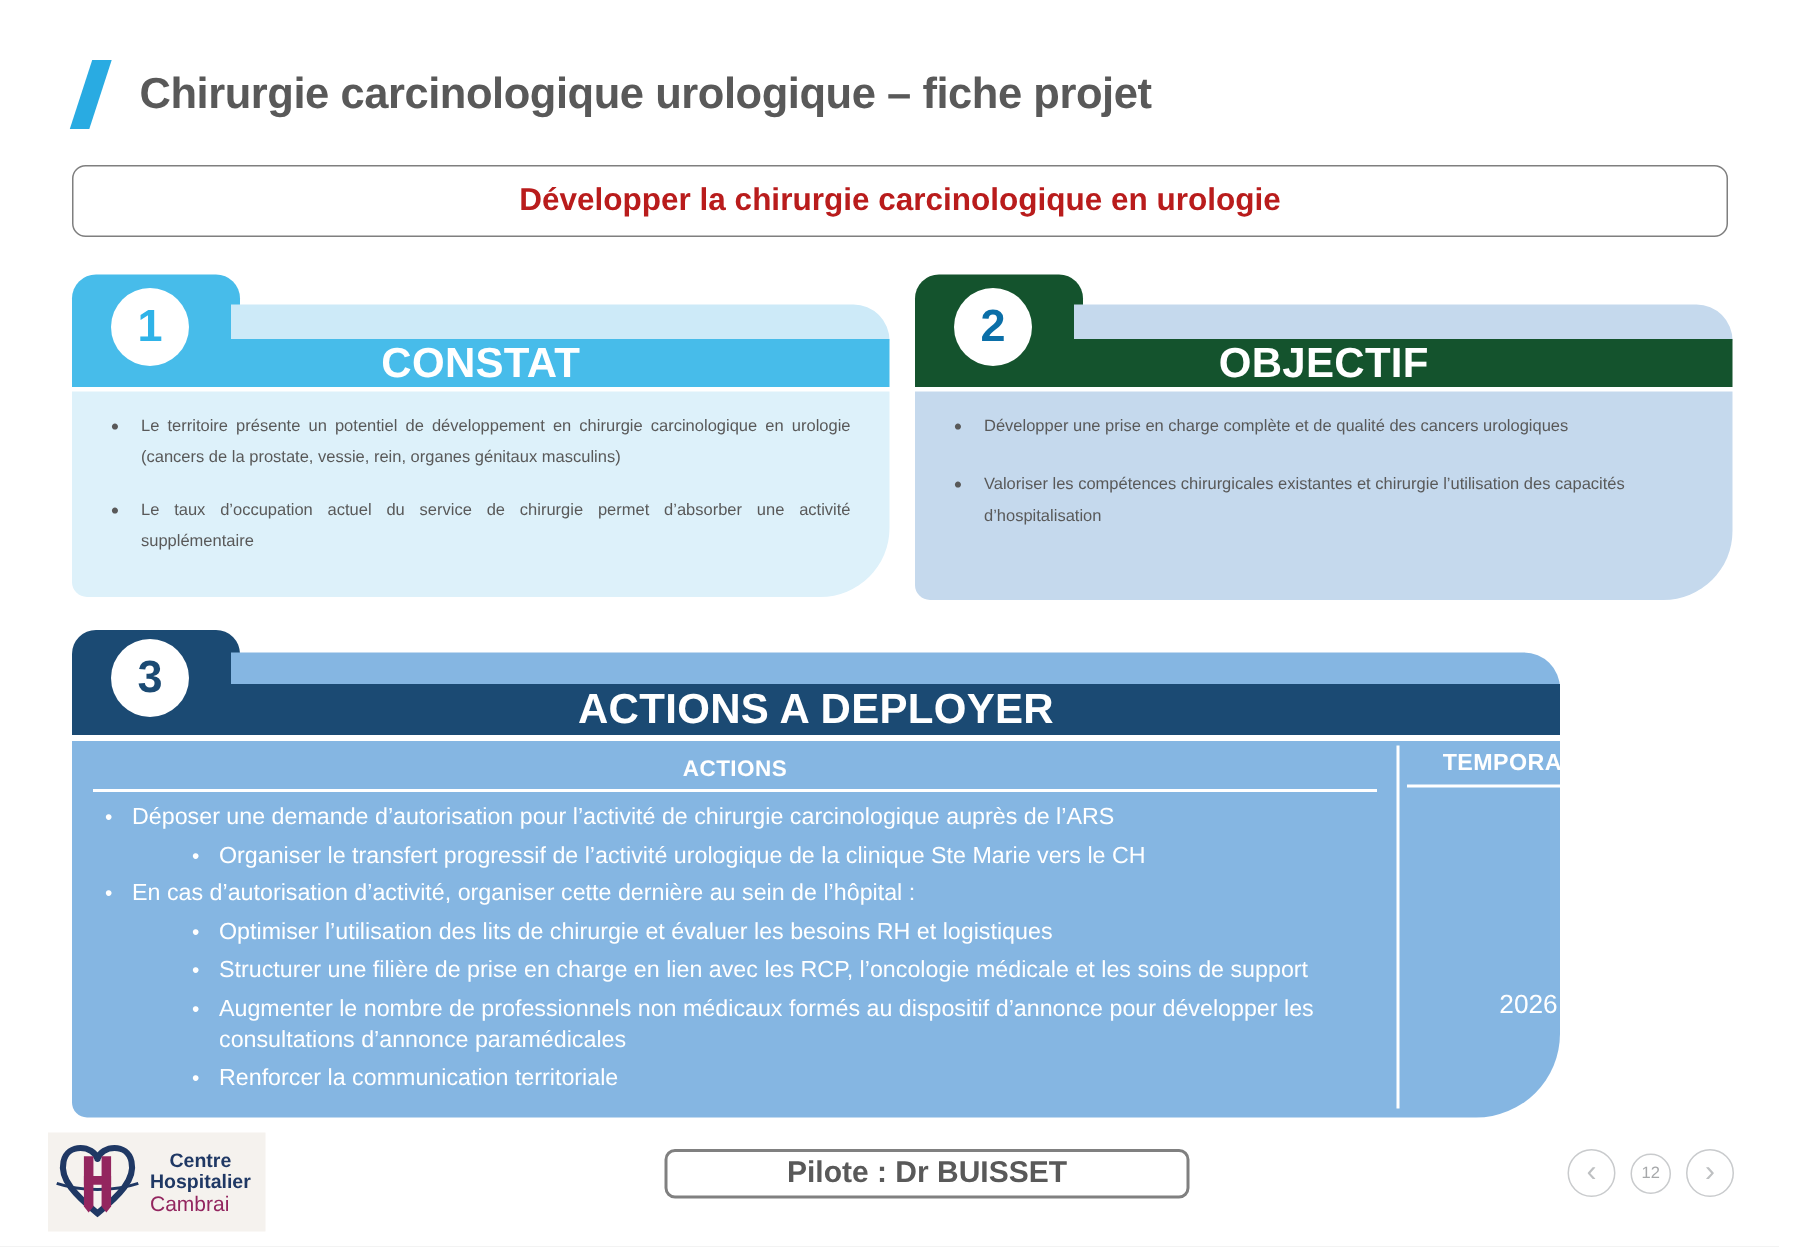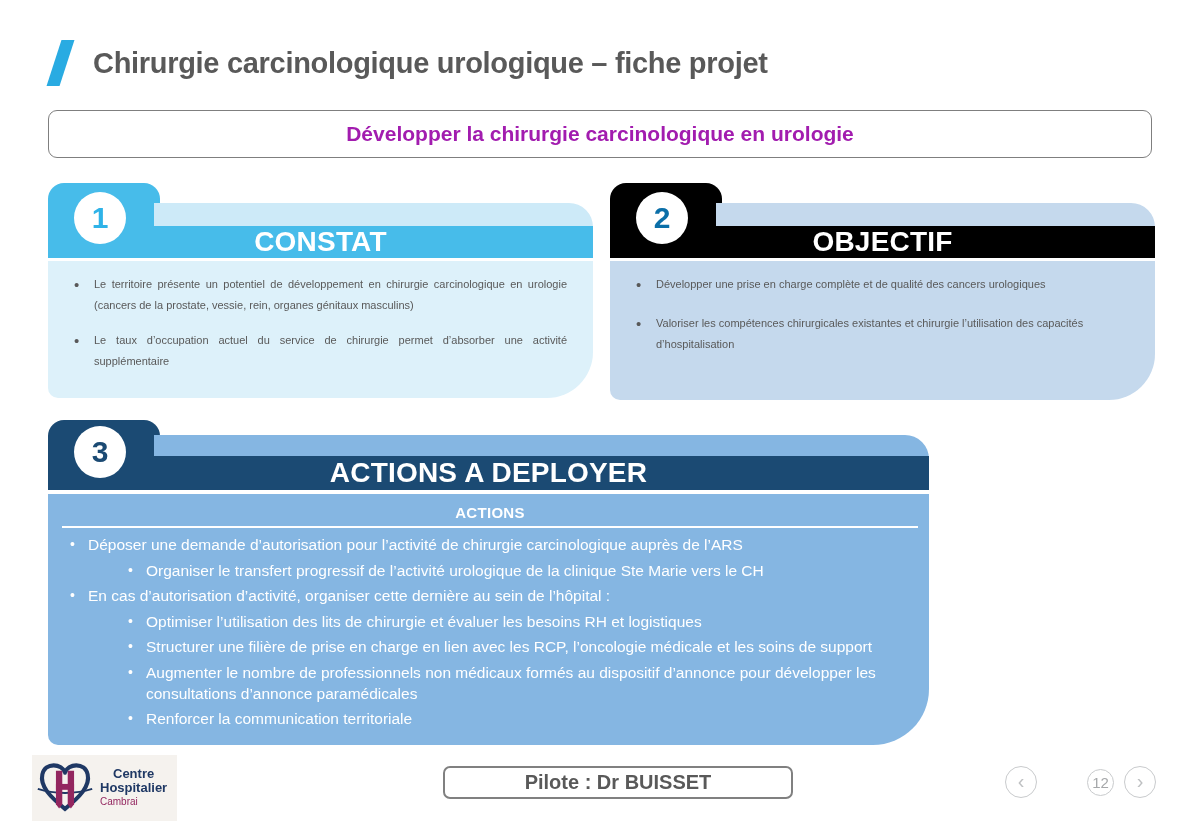--- a/index.html
+++ b/index.html
@@ -13,21 +13,21 @@
   
   .hdr { position:absolute; top:40px; left:48px; display:flex; align-items:center; }
   .slash { width:13px; height:46px; background:#29ABE2; transform:skewX(-18deg); margin:0 26px 0 6px; }
   .title { font-size:29px; font-weight:700; color:#595959; letter-spacing:-0.3px; }
 
   .subtitle-box {
     position:absolute; top:110px; left:48px; width:1104px; height:48px;
     border:1.5px solid #7F7F7F; border-radius:9px; background:#fff;
     display:flex; align-items:center; justify-content:center;
   }
-  .subtitle-box span { font-size:21px; font-weight:700; color:#a21caf; }
+  .subtitle-box span { font-size:21px; font-weight:700; color:#b91c1c; }
 
   
   .card { position:absolute; }
   .card-head { position:relative; height:75px; }
   .tab { position:absolute; left:0; top:0; width:112px; height:75px; border-radius:16px 16px 0 0; }
   .band { position:absolute; left:106px; right:0; top:20px; height:24px; border-top-right-radius:26px; }
   .bar { position:absolute; left:0; right:0; top:43px; height:32px;
          display:flex; align-items:center; justify-content:center; }
   .bar span { color:#fff; font-weight:700; font-size:28px; letter-spacing:0.2px; }
   .num-circle {
@@ -39,35 +39,35 @@
 
   
   #card-constat { top:183px; left:48px; width:545px; }
   #card-constat .tab, #card-constat .bar { background:#47BCEA; }
   #card-constat .band { background:#CDEAF8; }
   #card-constat .num-circle { color:#2FB3E8; }
   #card-constat .card-body { background:#DDF1FA; height:137px; }
 
   
   #card-objectif { top:183px; left:610px; width:545px; }
-  #card-objectif .tab, #card-objectif .bar { background:#000000; }
+  #card-objectif .tab, #card-objectif .bar { background:#14532d; }
   #card-objectif .band { background:#C5D9ED; }
   #card-objectif .num-circle { color:#0B6FA8; }
   #card-objectif .card-body { background:#C5D9ED; height:139px; }
 
   .item { display:flex; margin-bottom:14px; color:#595959; }
   .item .blt { width:26px; flex:0 0 26px; text-align:left; padding-left:6px; font-size:15px; line-height:21px; }
   .item .blt::before { content:"•"; }
   .item .txt { flex:1; font-size:11px; line-height:21px; }
   #card-constat .item .txt { text-align:justify; }
   #card-objectif .item { margin-bottom:18px; }
   #card-objectif .item .txt { padding-right:30px; }
 
   
-  #card-actions { top:420px; left:48px; width:881px; }
+  #card-actions { top:420px; left:48px; width:992px; }
   #card-actions .card-head { height:70px; }
   #card-actions .tab { background:#1B4A73; height:70px; }
   #card-actions .band { background:#85B6E2; top:15px; }
   #card-actions .bar { background:#1B4A73; top:36px; height:34px; }
   #card-actions .num-circle { color:#1B4A73; top:6px; }
   #card-actions .card-body {
     margin-top:4px; background:#85B6E2; height:251px;
     border-radius:0 0 56px 10px; padding:16px; position:relative; color:#fff;
   }
   .col-divider { position:absolute; left:883px; top:3px; bottom:6px; width:2px; background:#fff; }
@@ -82,32 +82,32 @@
   .a-row.lvl2 { padding-left:58px; }
   .a-row .a-txt { flex:1; font-size:15.5px; line-height:21px; }
   .temp-value { position:absolute; left:890px; top:165px; width:162px; text-align:center;
                 font-size:17.5px; color:#fff; }
 
   
   .logo { position:absolute; left:32px; top:755px; display:flex; align-items:center;
           gap:6px; background:#F5F2EE; padding:4px 10px 4px 4px; }
   .logo-text { line-height:14px; }
   .logo-text .l1, .logo-text .l2 { font-size:13px; font-weight:700; color:#1F3864;text-align:center; }
-  .logo-text .l3 { font-size:10px; color:#93265F; }
+  .logo-text .l3 { font-size:14px; color:#93265F; }
 
   .pilote-box { position:absolute; left:443px; top:766px; width:350px; height:33px;
     border:2px solid #808080; border-radius:7px; background:#fff;
     display:flex; align-items:center; justify-content:center; }
   .pilote-box span { font-size:20px; font-weight:700; color:#595959; }
 
   .pager { position:absolute; right:44px; top:766px; display:flex; align-items:center; gap:10px; }
   .pg-circle { border:1.5px solid #C9CBCD; border-radius:50%; background:#fff;
     display:flex; align-items:center; justify-content:center; color:#BEC0C2; }
   .pg-nav { width:32px; height:32px; font-size:20px; cursor:pointer; padding-bottom:2px; }
-  .pg-num { width:27px; height:27px; font-size:15px; color:#A6A8AA;margin-left:40px; }
+  .pg-num { width:27px; height:27px; font-size:11px; color:#A6A8AA; }
 </style>
 </head>
 <body>
 
 <div class="slide">
 
   <div class="hdr">
     <div class="slash"></div>
     <div class="title">Chirurgie carcinologique urologique – fiche projet</div>
   </div>
@@ -167,20 +167,21 @@
       <div class="tab"></div>
       <div class="band"></div>
       <div class="bar">
         <span>ACTIONS A DEPLOYER</span>
       </div>
       <div class="num-circle">3</div>
     </div>
     <div class="card-body">
       <div class="col-divider"></div>
       <div class="col-hdr actions">ACTIONS</div>
+      <div class="col-hdr temporalite">TEMPORALITE</div>
       <div class="a-rows">
 
           <div class="a-row lvl1">
             <span class="blt"></span>
             <span class="a-txt">Déposer une demande d’autorisation pour l’activité de chirurgie carcinologique auprès de l’ARS</span>
           </div>
 
           <div class="a-row lvl2">
             <span class="blt"></span>
             <span class="a-txt">Organiser le transfert progressif de l’activité urologique de la clinique Ste Marie vers le CH</span>

